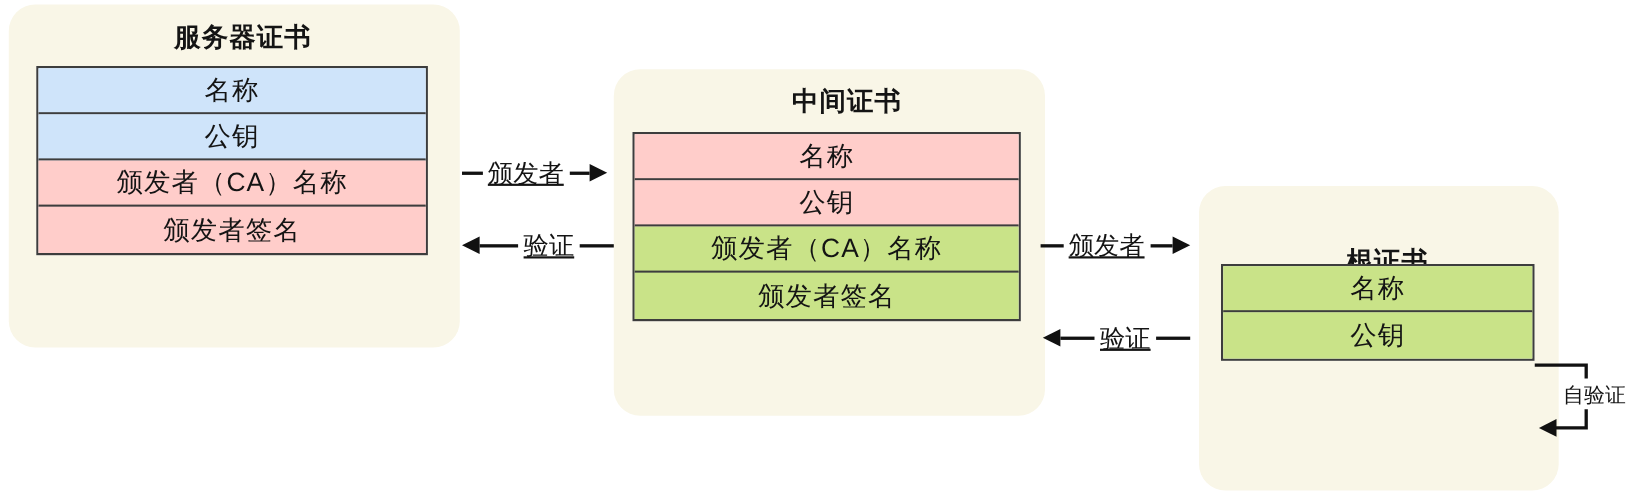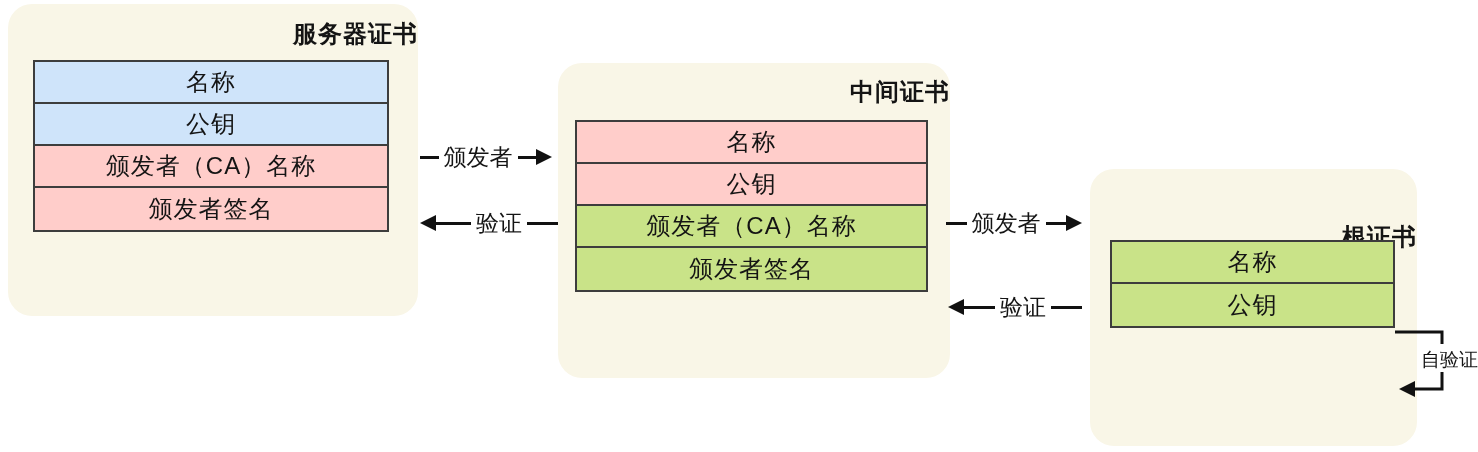--- a/index.html
+++ b/index.html
@@ -14,21 +14,21 @@
   .stage{position:absolute;left:0;top:0;width:1478px;height:452px;}
 
   
   .card{
     position:absolute;
     background:var(--card_background,#f9f6e7);
     border-radius:24px;
   }
   .card-title{
     position:absolute;left:16px;right:0;
-    text-align:right;
+    text-align:center;
     font-size:24px;font-weight:600;
     letter-spacing:1px;
     white-space:nowrap;
   }
   .cert-table{
     position:absolute;
     border:2px solid var(--table_border,#3d3d3d);
     box-sizing:border-box;
     background:#fff;
   }
@@ -56,21 +56,21 @@
   #card-intermediate .cert-table{left:17px;top:57px;width:353px;}
 
   #card-root{left:1090px;top:169px;width:327px;height:277px;}
   #card-root .card-title{top:24px;margin-top:28px;}
   #card-root .cert-table{left:20px;top:71px;width:285px;}
 
   
   .h-arrow{
     position:absolute;height:28px;
     display:flex;align-items:center;
-    font-size:23px;font-weight:500;
+    font-size:23px;font-weight:500;text-decoration:underline;
   }
   .h-arrow .seg{flex:1;height:3px;background:var(--arrow_line,#111111);}
   .h-arrow .arrow-label{padding:0 5px;white-space:nowrap;line-height:28px;}
   .head{width:0;height:0;flex:none;}
   .head.right{
     border-top:8px solid transparent;
     border-bottom:8px solid transparent;
     border-left:16px solid var(--arrow_line,#111111);
   }
   .head.left{

